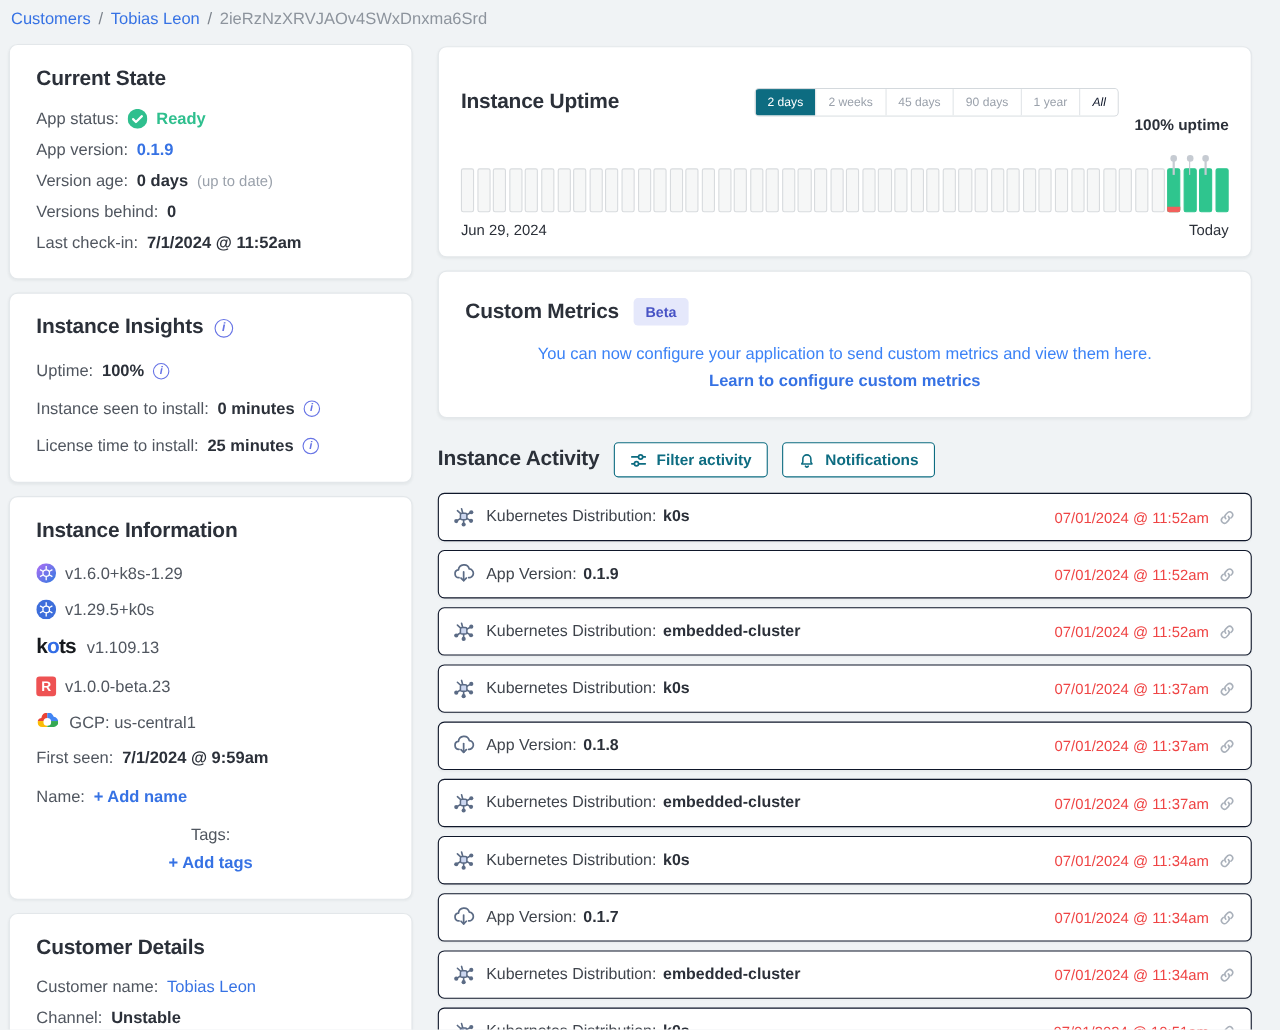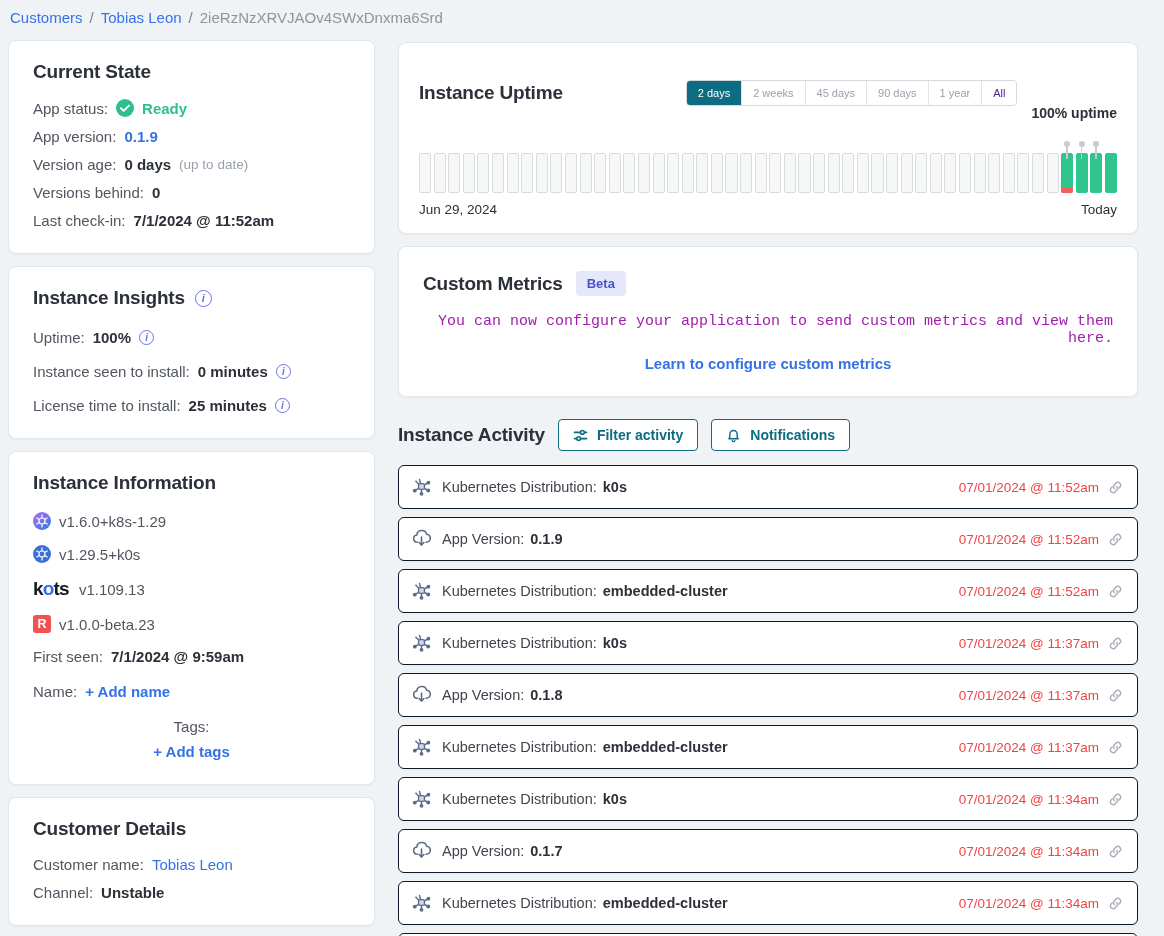--- a/index.html
+++ b/index.html
@@ -66,21 +66,21 @@
   .uptime-controls { margin-left:auto; display:flex; align-items:center; gap:14px; }
   .seg-group {
     display:flex; border:1px solid #d4d9dd; border-radius:4px; overflow:hidden; background:#fff;
   }
   .seg {
     border:none; background:#fff; font-family:inherit;
     padding:6px 11px; font-size:11px; color:#9aa1ab; cursor:pointer;
     border-left:1px solid #e1e5e8; white-space:nowrap;
   }
   .seg:first-child { border-left:none; }
-  .seg:last-child { color:#4c1d95; }
+  .seg:last-child { color:#0f172a;font-style:italic; }
   .seg.sel { background:#0d6c81; color:#fff; }
   .uptime-summary { font-size:14px; font-weight:600; color:#2b3039; white-space:nowrap;margin-top:40px; }
 
   .ubars { display:flex; gap:2.5px; height:40px; margin-top:32px; }
   .ubar {
     flex:1; background:#f6f7f7; border:1px solid #d8dbde; border-radius:2px;
     position:relative; cursor:pointer;
   }
   .ubar.on { background:#2fc58e; border-color:#2fc58e; }
   .ubar.partial::after {
@@ -92,21 +92,21 @@
   .marker::after { content:''; position:absolute; top:5px; left:2px; width:1.6px; height:13px; background:#c6cbd2; }
   .ubar-labels { display:flex; justify-content:space-between; margin-top:9px; font-size:13.5px; color:#2b3039; }
 
   
   .metrics-card { margin-top:12px; padding:24px; }
   .metrics-head { display:flex; align-items:center; gap:13px; }
   .beta-badge {
     background:#e5e8fb; color:#4853c5; font-size:13px; font-weight:600;
     padding:5px 11px; border-radius:4px;
   }
-  .metrics-desc { text-align:right; font-size:15px; color:#a21caf; margin-top:17px;font-family:Liberation Mono, monospace; }
+  .metrics-desc { text-align:center; font-size:15px; color:#3b82f6; margin-top:17px; }
   .metrics-link { display:block; text-align:center; font-size:15px; font-weight:600; margin-top:8px; }
 
   
   .activity-head { display:flex; align-items:center; gap:13px; margin:22px 0 14px 0; }
   .outline-btn {
     display:inline-flex; align-items:center; gap:9px;
     background:#fff; border:1px solid #0d6c81; color:#0d6c81; border-radius:4px;
     padding:7px 14px; font-size:14px; font-weight:700; font-family:inherit; cursor:pointer;
   }
   .activity-row {
@@ -230,20 +230,39 @@
       <span>v1.29.5+k0s</span>
     </div>
     <div class="row info-row" style="gap:10px;">
       <span class="kots-word"><span>k</span><span class="o">o</span><span>ts</span></span>
       <span>v1.109.13</span>
     </div>
     <div class="row info-row">
       <span class="repl-badge">R</span>
       <span>v1.0.0-beta.23</span>
     </div>
+    <div class="row info-row" style="gap:10px;">
+      <span class="badge-icon" style="width:20px;">
+        <svg viewBox="0 0 24 18" width="20" height="15">
+          <defs>
+              <clipPath id="cloudclip">
+                <path d="M6.3 15.5a5 5 0 0 1-.8-9.9A7 7 0 0 1 19 4.4a5.3 5.3 0 0 1-1 11.1z"></path>
+              </clipPath>
+            </defs>
+          <g clip-path="url(#cloudclip)">
+            <rect x="0" y="0" width="12" height="9" fill="#EA4335"></rect>
+            <rect x="12" y="0" width="12" height="9" fill="#4285F4"></rect>
+            <rect x="0" y="9" width="12" height="9" fill="#FBBC05"></rect>
+            <rect x="12" y="9" width="12" height="9" fill="#34A853"></rect>
+            <circle cx="12" cy="10" r="4.2" fill="#fff"></circle>
+          </g>
+        </svg>
+      </span>
+      <span>GCP: us-central1</span>
+    </div>
     <div class="row info-row">
       <span>First seen:</span>
       <span class="val">7/1/2024 @ 9:59am</span>
     </div>
     <div class="row info-row" style="margin-top:18px;">
       <span>Name:</span>
       <a class="link" style="font-weight:600;">+ Add name</a>
     </div>
     <div class="row info-row" style="margin-top:18px;flex-direction:column;">
       <span>Tags:</span>

